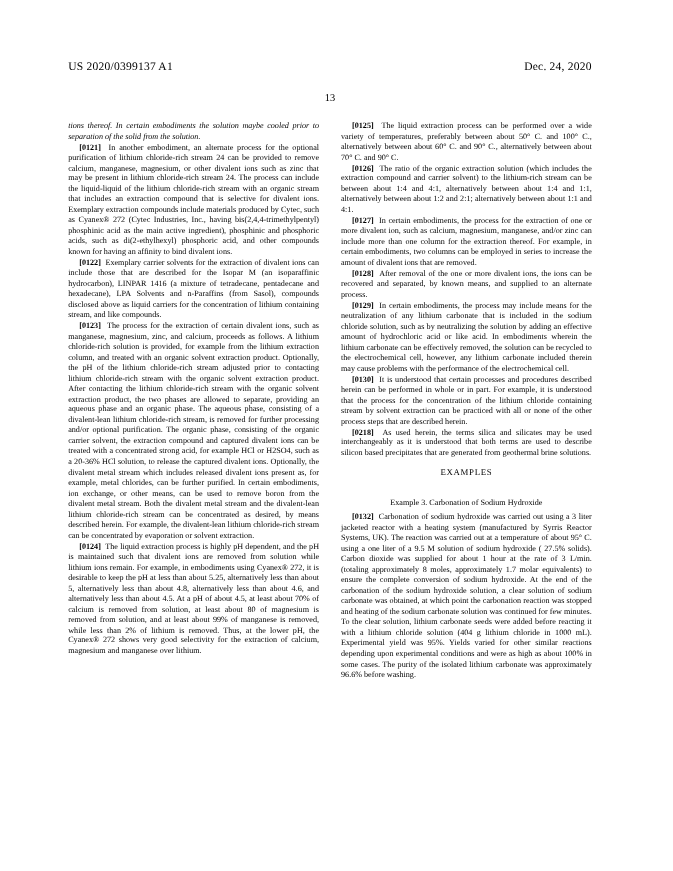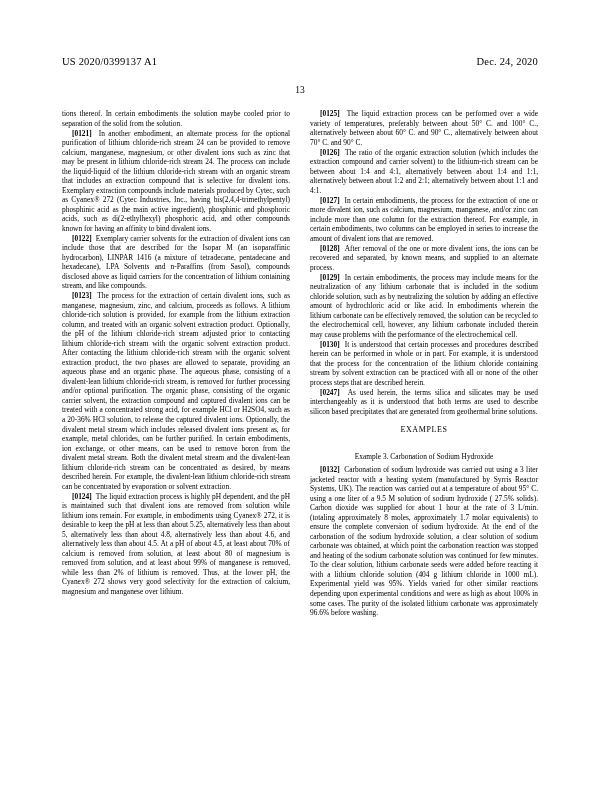--- a/index.html
+++ b/index.html
@@ -55,20 +55,21 @@
     text-align: justify;
     text-justify: inter-word;
     hyphens: auto;
   }
   .para {
     margin: 0 0 0.5px 0;
     text-indent: 10px;
   }
   .para.noindent {
     text-indent: 0;
+    font-style: italic;
   }
   .tagpara {
     margin: 0 0 0.5px 0;
     text-indent: 10px;
   }
   .tag {
     font-weight: bold;
     font-family: Liberation Serif, serif;
   }
   .section-heading {
@@ -105,21 +106,21 @@
       <p class="tagpara"><span class="tag">[0124]</span>&nbsp;&nbsp;<span>The liquid extraction process is highly pH dependent, and the pH is maintained such that divalent ions are removed from solution while lithium ions remain. For example, in embodiments using Cyanex® 272, it is desirable to keep the pH at less than about 5.25, alternatively less than about 5, alternatively less than about 4.8, alternatively less than about 4.6, and alternatively less than about 4.5. At a pH of about 4.5, at least about 70% of calcium is removed from solution, at least about 80 of magnesium is removed from solution, and at least about 99% of manganese is removed, while less than 2% of lithium is removed. Thus, at the lower pH, the Cyanex® 272 shows very good selectivity for the extraction of calcium, magnesium and manganese over lithium.</span></p>
     </div>
 
     <div class="column">
       <p class="tagpara"><span class="tag">[0125]</span>&nbsp;&nbsp;<span>The liquid extraction process can be performed over a wide variety of temperatures, preferably between about 50° C. and 100° C., alternatively between about 60° C. and 90° C., alternatively between about 70° C. and 90° C.</span></p>
       <p class="tagpara"><span class="tag">[0126]</span>&nbsp;&nbsp;<span>The ratio of the organic extraction solution (which includes the extraction compound and carrier solvent) to the lithium-rich stream can be between about 1:4 and 4:1, alternatively between about 1:4 and 1:1, alternatively between about 1:2 and 2:1; alternatively between about 1:1 and 4:1.</span></p>
       <p class="tagpara"><span class="tag">[0127]</span>&nbsp;&nbsp;<span>In certain embodiments, the process for the extraction of one or more divalent ion, such as calcium, magnesium, manganese, and/or zinc can include more than one column for the extraction thereof. For example, in certain embodiments, two columns can be employed in series to increase the amount of divalent ions that are removed.</span></p>
       <p class="tagpara"><span class="tag">[0128]</span>&nbsp;&nbsp;<span>After removal of the one or more divalent ions, the ions can be recovered and separated, by known means, and supplied to an alternate process.</span></p>
       <p class="tagpara"><span class="tag">[0129]</span>&nbsp;&nbsp;<span>In certain embodiments, the process may include means for the neutralization of any lithium carbonate that is included in the sodium chloride solution, such as by neutralizing the solution by adding an effective amount of hydrochloric acid or like acid. In embodiments wherein the lithium carbonate can be effectively removed, the solution can be recycled to the electrochemical cell, however, any lithium carbonate included therein may cause problems with the performance of the electrochemical cell.</span></p>
       <p class="tagpara"><span class="tag">[0130]</span>&nbsp;&nbsp;<span>It is understood that certain processes and procedures described herein can be performed in whole or in part. For example, it is understood that the process for the concentration of the lithium chloride containing stream by solvent extraction can be practiced with all or none of the other process steps that are described herein.</span></p>
-      <p class="tagpara"><span class="tag">[0247]</span>&nbsp;&nbsp;<span>As used herein, the terms silica and silicates may be used interchangeably as it is understood that both terms are used to describe silicon based precipitates that are generated from geothermal brine solutions.</span></p>
+      <p class="tagpara"><span class="tag">[0218]</span>&nbsp;&nbsp;<span>As used herein, the terms silica and silicates may be used interchangeably as it is understood that both terms are used to describe silicon based precipitates that are generated from geothermal brine solutions.</span></p>
 
       <div class="section-heading">EXAMPLES</div>
       <div class="example-heading">Example 3. Carbonation of Sodium Hydroxide</div>
 
       <p class="tagpara"><span class="tag">[0132]</span>&nbsp;&nbsp;<span>Carbonation of sodium hydroxide was carried out using a 3 liter jacketed reactor with a heating system (manufactured by Syrris Reactor Systems, UK). The reaction was carried out at a temperature of about 95° C. using a one liter of a 9.5 M solution of sodium hydroxide ( 27.5% solids). Carbon dioxide was supplied for about 1 hour at the rate of 3 L/min. (totaling approximately 8 moles, approximately 1.7 molar equivalents) to ensure the complete conversion of sodium hydroxide. At the end of the carbonation of the sodium hydroxide solution, a clear solution of sodium carbonate was obtained, at which point the carbonation reaction was stopped and heating of the sodium carbonate solution was continued for few minutes. To the clear solution, lithium carbonate seeds were added before reacting it with a lithium chloride solution (404 g lithium chloride in 1000 mL). Experimental yield was 95%. Yields varied for other similar reactions depending upon experimental conditions and were as high as about 100% in some cases. The purity of the isolated lithium carbonate was approximately 96.6% before washing.</span></p>
     </div>
 
   </div>
 </div>
 

